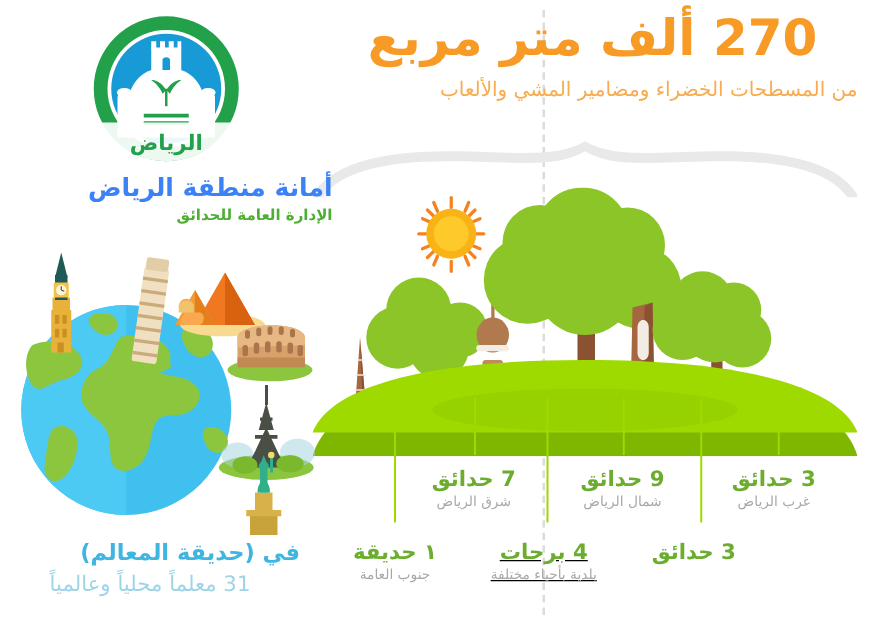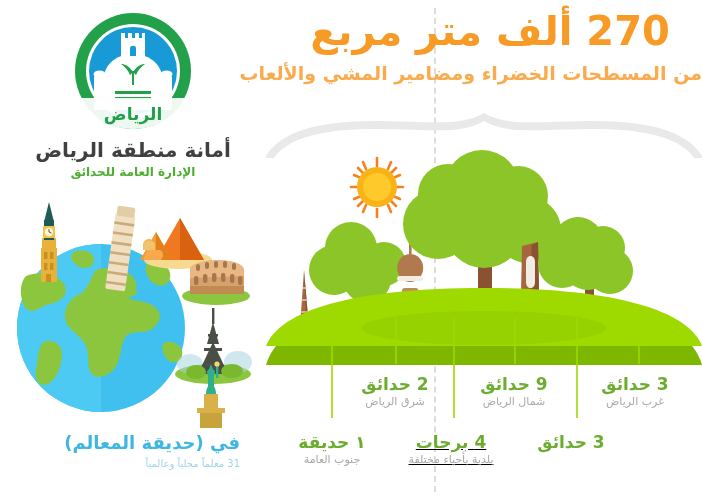--- a/index.html
+++ b/index.html
@@ -26,21 +26,21 @@
     top: 8px;
     right: 266px;
     width: 0;
     height: 484px;
     border-right: 2px dashed #dcdcdc;
   }
 
   
   .left-panel {
     position: absolute;
-    top: 0; right: 0;
+    top: 0; right: 16px;
     width: 436px;
     height: 500px;
   }
 
   
   .headline {
     position: absolute;
     top: 8px;
     right: 0;
     width: 424px;
@@ -51,26 +51,25 @@
     letter-spacing: 0px;
     line-height: 1.15;
     direction: rtl;
     white-space: nowrap;
   }
   .subheadline {
     position: absolute;
     top: 62px;
     right: 0;
     width: 424px;
-    text-align: left;
+    text-align: right;
     color: #f9ab4d;
-    font-size: 19px;
-    direction: rtl;
-    white-space: nowrap;
-    font-weight: bold;
+    font-size: 16px;
+    direction: rtl;
+    white-space: nowrap;
   }
 
   
   .ribbon { position: absolute; top: 112px; right: 0; width: 436px; height: 46px; }
 
   
   .scene { position: absolute; top: 150px; right: 0; width: 436px; height: 215px; }
 
   
   .stems { position: absolute; top: 318px; right: 0; width: 436px; height: 125px; }
@@ -103,32 +102,31 @@
     height: 500px;
     padding-left: 16px;
   }
 
   .logo-wrap { position: absolute; top: 10px; left: 63px; width: 140px; height: 125px; }
 
   .org-name {
     position: absolute;
     top: 138px; left: 0;
     width: 266px;
-    text-align: center;
-    color: #404040;
+    text-align: right;
+    color: #3b82f6;
     font-size: 20px;
     font-weight: bold;
     direction: rtl;
     white-space: nowrap;
   }
   .org-dept {
     position: absolute;
     top: 165px; left: 0;
     width: 266px;
-    text-align: center;
     color: #4caf32;
     font-size: 12px;
     font-weight: bold;
     direction: rtl;
     white-space: nowrap;
   }
 
   .globe-scene { position: absolute; top: 198px; left: 0; width: 266px; height: 232px; }
 
   .landmark-title {
@@ -138,23 +136,23 @@
     color: #3fb6e0;
     font-size: 18px;
     font-weight: bold;
     direction: rtl;
     white-space: nowrap;
   }
   .landmark-note {
     position: absolute;
     top: 458px; left: 0;
     width: 240px;
-    text-align: right;
+    text-align: center;
     color: #9fd4e8;
-    font-size: 10px;
+    font-size: 17px;
     direction: rtl;
     white-space: nowrap;
   }
 </style>
 </head>
 <body>
 
 <div id="infographic">
 
   <div class="divider"></div>
@@ -283,21 +281,21 @@
       <div class="stat-value">3 حدائق</div>
       <div class="stat-note">غرب الرياض</div>
     </div>
 
     <div class="stat" style="top:374px; right:134px; width:108px;">
       <div class="stat-value">9 حدائق</div>
       <div class="stat-note">شمال الرياض</div>
     </div>
 
     <div class="stat" style="top:374px; right:253px; width:108px;">
-      <div class="stat-value">2 حدائق</div>
+      <div class="stat-value">7 حدائق</div>
       <div class="stat-note">شرق الرياض</div>
     </div>
 
     <div class="stat" style="top:432px; right:76px; width:110px;">
       <div class="stat-value">3 حدائق</div>
     </div>
 
     <div class="stat" style="top:432px; right:190px; width:122px;text-decoration:underline;">
       <div class="stat-value">4 برحات</div>
       <div class="stat-note">بلدية بأحياء مختلفة</div>

